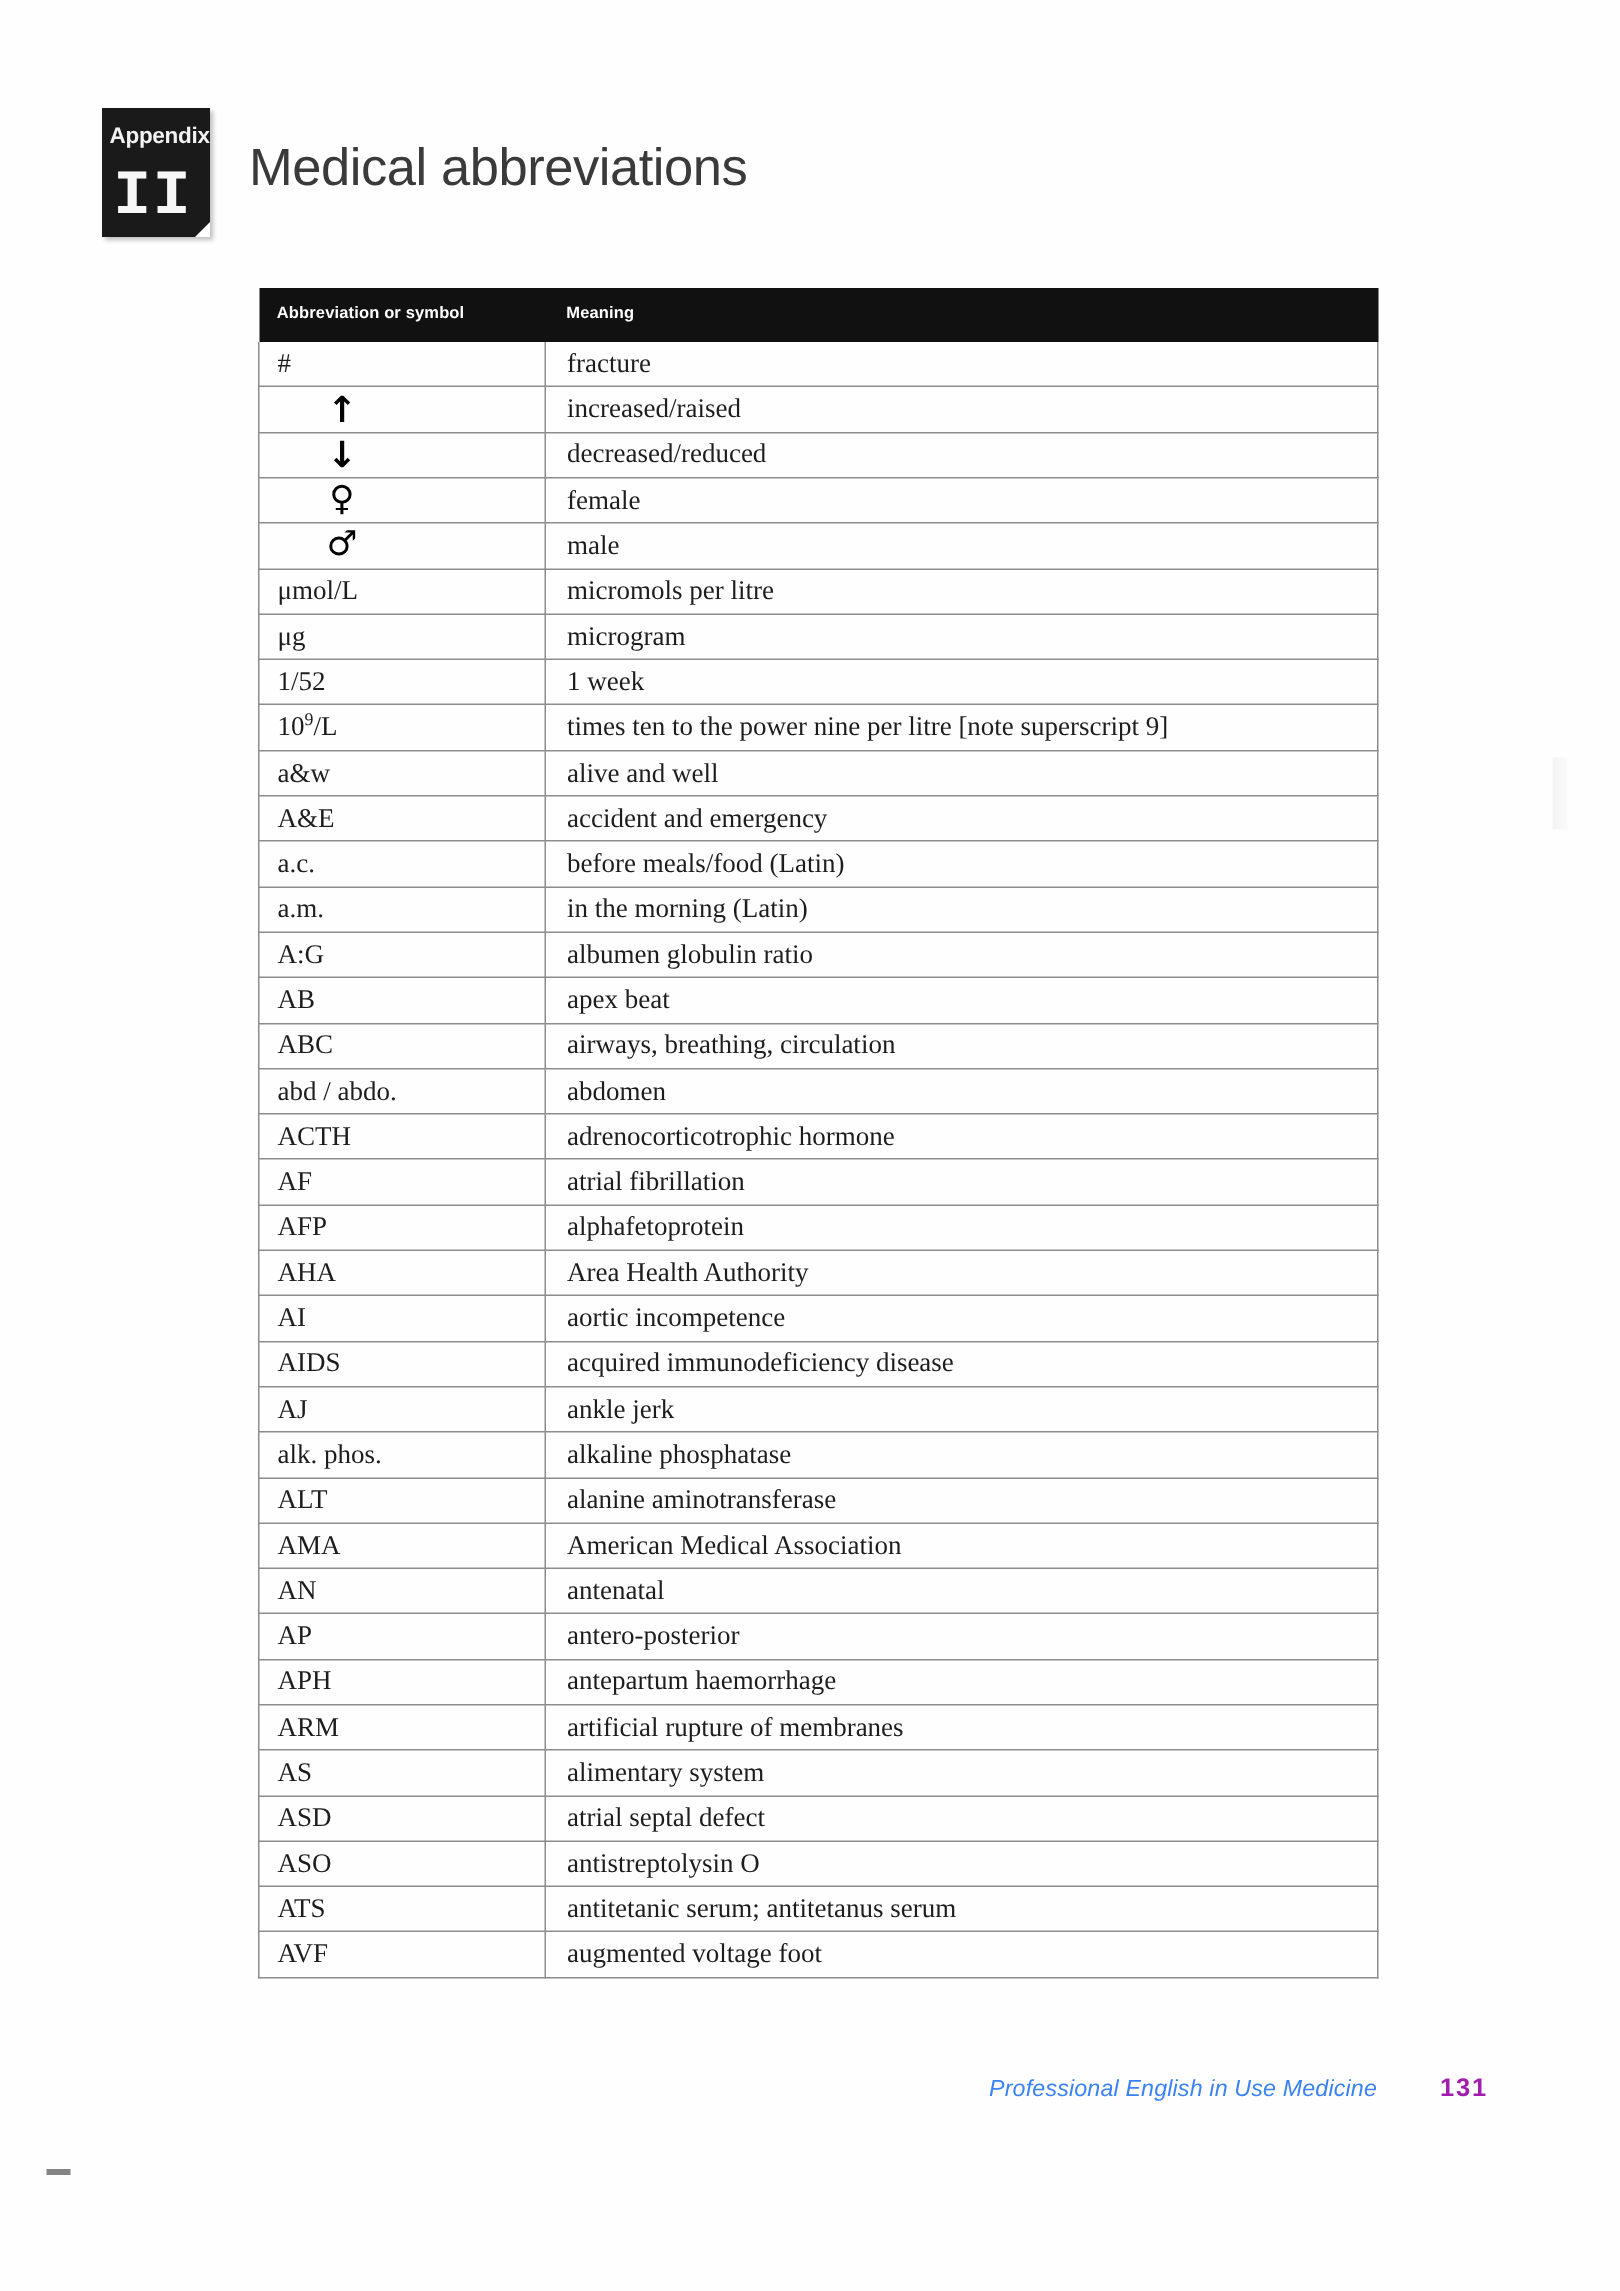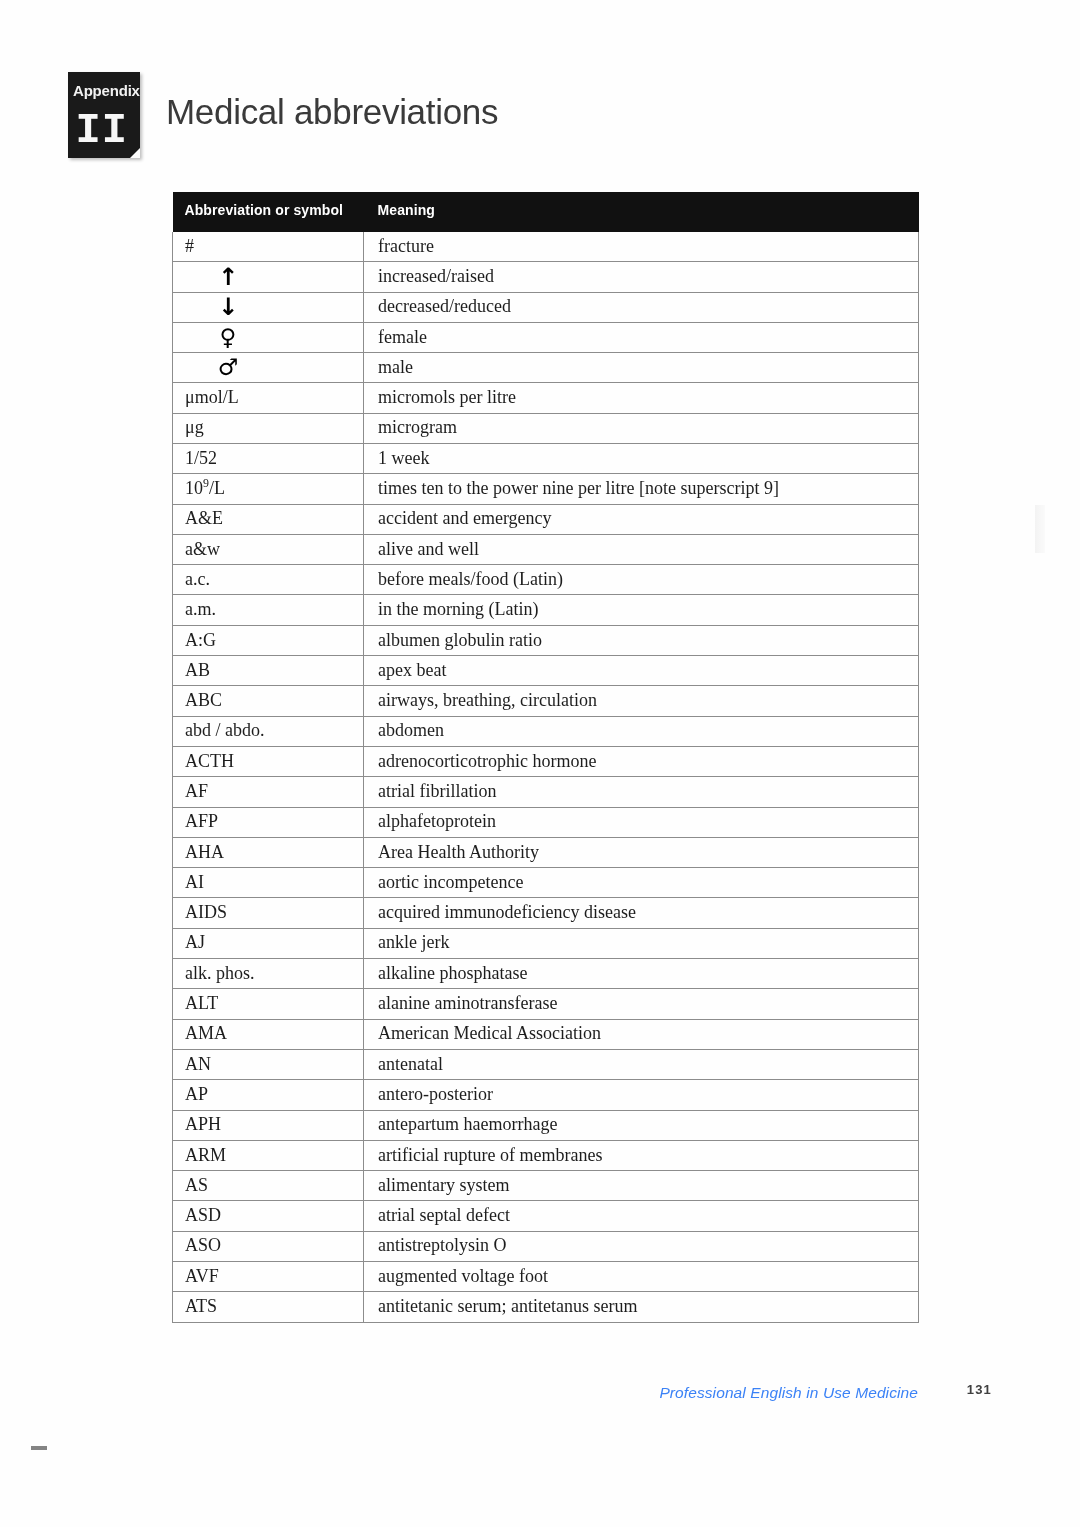--- a/index.html
+++ b/index.html
@@ -91,21 +91,21 @@
     border-collapse: collapse;
     table-layout: fixed;
   }
   .abbr-table col.c-abbr { width: 191px; }
   .abbr-table col.c-mean { width: 555px; }
 
   .abbr-table thead th {
     background: #111111;
     color: #ffffff;
     font-family: "Liberation Sans", sans-serif;
-    font-size: 14px;
+    font-size: 11px;
     font-weight: bold;
     text-align: left;
     vertical-align: top;
     padding: 10px 0 12px 12px;
     letter-spacing: 0.1px;
     line-height: 1.28;
     border: none;
   }
   .abbr-table thead th.th-mean {
     padding-left: 14px;
@@ -174,23 +174,23 @@
     font-size: 15.5px;
     color: #3b82f6;
     white-space: nowrap;
     letter-spacing: 0.1px;
   }
   .footer-page {
     position: absolute;
     right: 88px;
     top: -2px;
     font-family: "Liberation Sans", sans-serif;
-    font-size: 13px;
-    font-weight: bold;
-    color: #404040;
+    font-size: 17px;
+    font-weight: bold;
+    color: #a21caf;
     letter-spacing: 1.2px;
   }
 
   
   .artifact-dash {
     position: absolute;
     left: 31px;
     top: 1446px;
     width: 16px;
     height: 4px;
@@ -261,28 +261,28 @@
         </tr>
         <tr>
           <td>1/52</td>
           <td class="td-mean">1 week</td>
         </tr>
         <tr>
           <td><span>10</span><sup>9</sup><span>/L</span></td>
           <td class="td-mean">times ten to the power nine per litre [note superscript 9]</td>
         </tr>
         <tr>
+          <td>a&amp;w</td>
+          <td class="td-mean">alive and well</td>
+        </tr>
+        <tr>
           <td>A&amp;E</td>
           <td class="td-mean">accident and emergency</td>
         </tr>
         <tr>
-          <td>a&amp;w</td>
-          <td class="td-mean">alive and well</td>
-        </tr>
-        <tr>
           <td>a.c.</td>
           <td class="td-mean">before meals/food (Latin)</td>
         </tr>
         <tr>
           <td>a.m.</td>
           <td class="td-mean">in the morning (Latin)</td>
         </tr>
         <tr>
           <td>A:G</td>
           <td class="td-mean">albumen globulin ratio</td>
@@ -361,26 +361,26 @@
         </tr>
         <tr>
           <td>ASD</td>
           <td class="td-mean">atrial septal defect</td>
         </tr>
         <tr>
           <td>ASO</td>
           <td class="td-mean">antistreptolysin O</td>
         </tr>
         <tr>
+          <td>ATS</td>
+          <td class="td-mean">antitetanic serum; antitetanus serum</td>
+        </tr>
+        <tr>
           <td>AVF</td>
           <td class="td-mean">augmented voltage foot</td>
-        </tr>
-        <tr>
-          <td>ATS</td>
-          <td class="td-mean">antitetanic serum; antitetanus serum</td>
         </tr>
       </tbody>
   </table>
 
   <div class="footer">
     <span class="footer-title">Professional English in Use Medicine</span>
     <span class="footer-page">131</span>
   </div>
 
   <div class="artifact-dash"></div>

